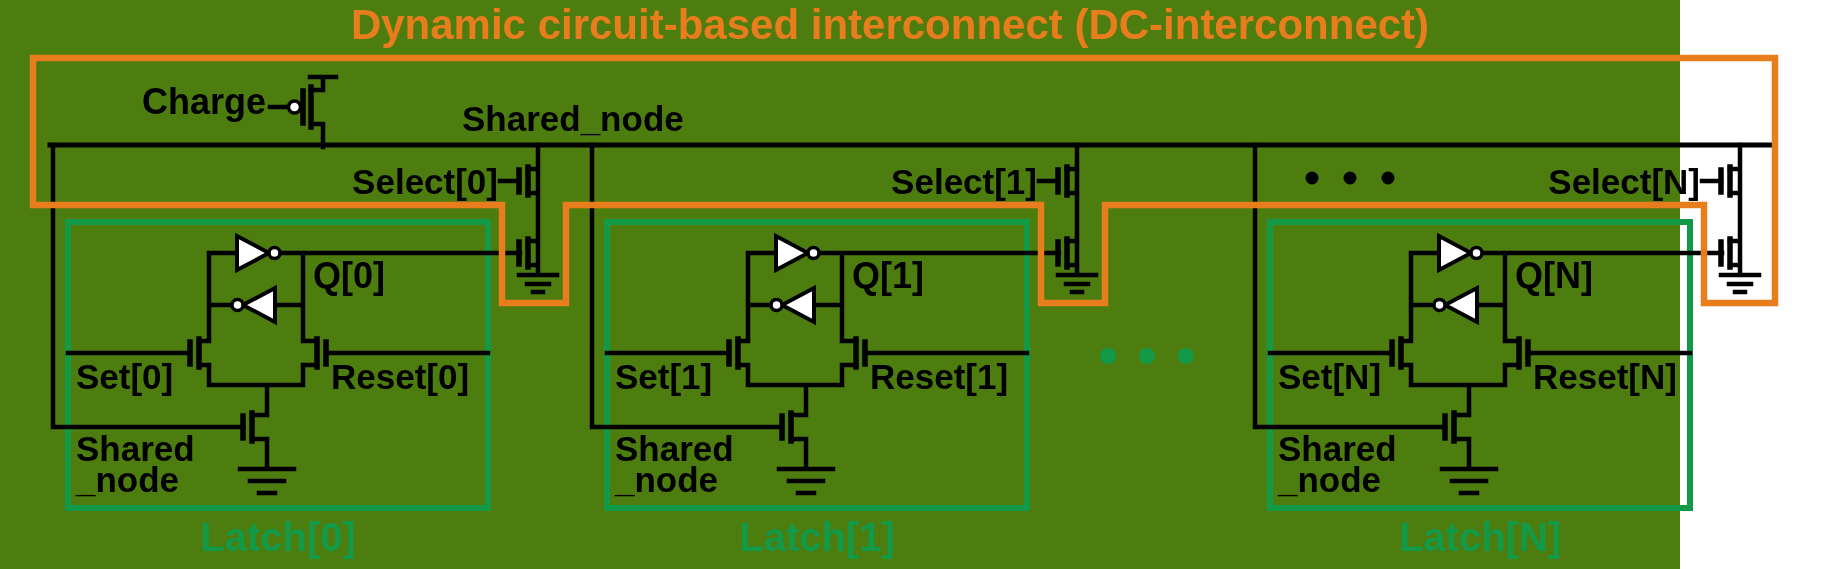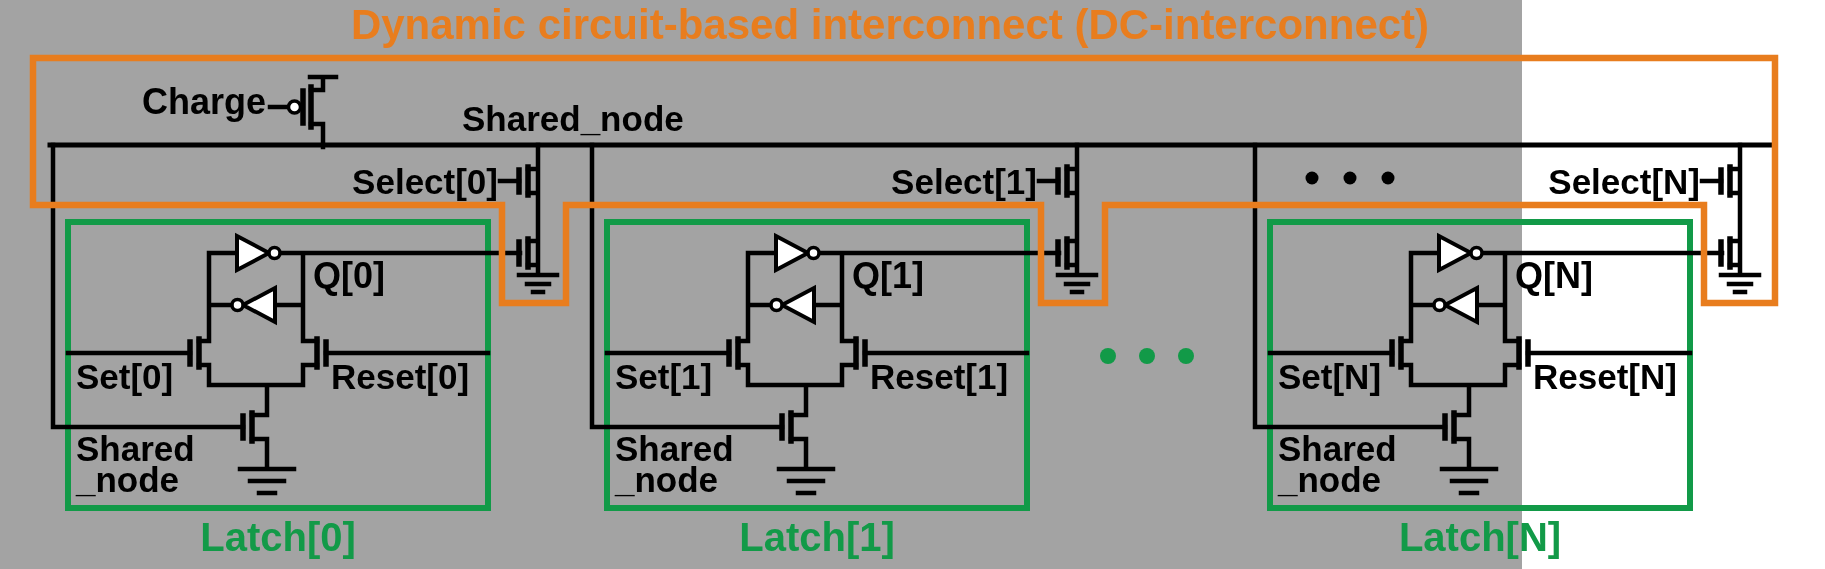--- a/index.html
+++ b/index.html
@@ -1,16 +1,16 @@
 <!DOCTYPE html>
 <html><head>
 <meta charset="utf-8">
 <style>
   html,body{margin:0;padding:0;background:#ffffff;}
-  .stage{width:1522px;height:569px;position:relative;background:#a3a3a3;}
+  .stage{width:1680px;height:569px;position:relative;background:#4d7c0f;}
   svg{display:block;}
   .wire{stroke:#000;stroke-width:4.5;fill:none;stroke-linecap:square;}
   .bus{stroke:#000;stroke-width:5;fill:none;stroke-linecap:square;}
   .bar{stroke:#000;stroke-width:5.5;fill:none;stroke-linecap:square;}
   .gnd{stroke:#000;stroke-width:4.5;fill:none;stroke-linecap:square;}
   .tri{fill:#fff;stroke:#000;stroke-width:4;stroke-linejoin:miter;}
   .bub{fill:#fff;stroke:#000;stroke-width:3.5;}
   .greenbox{fill:none;stroke:#129A48;stroke-width:6;}
   .orange{fill:none;stroke:#E87D1E;stroke-width:6.5;stroke-linejoin:miter;}
   text{font-family:"Liberation Sans","DejaVu Sans",sans-serif;font-weight:bold;fill:#000;}

